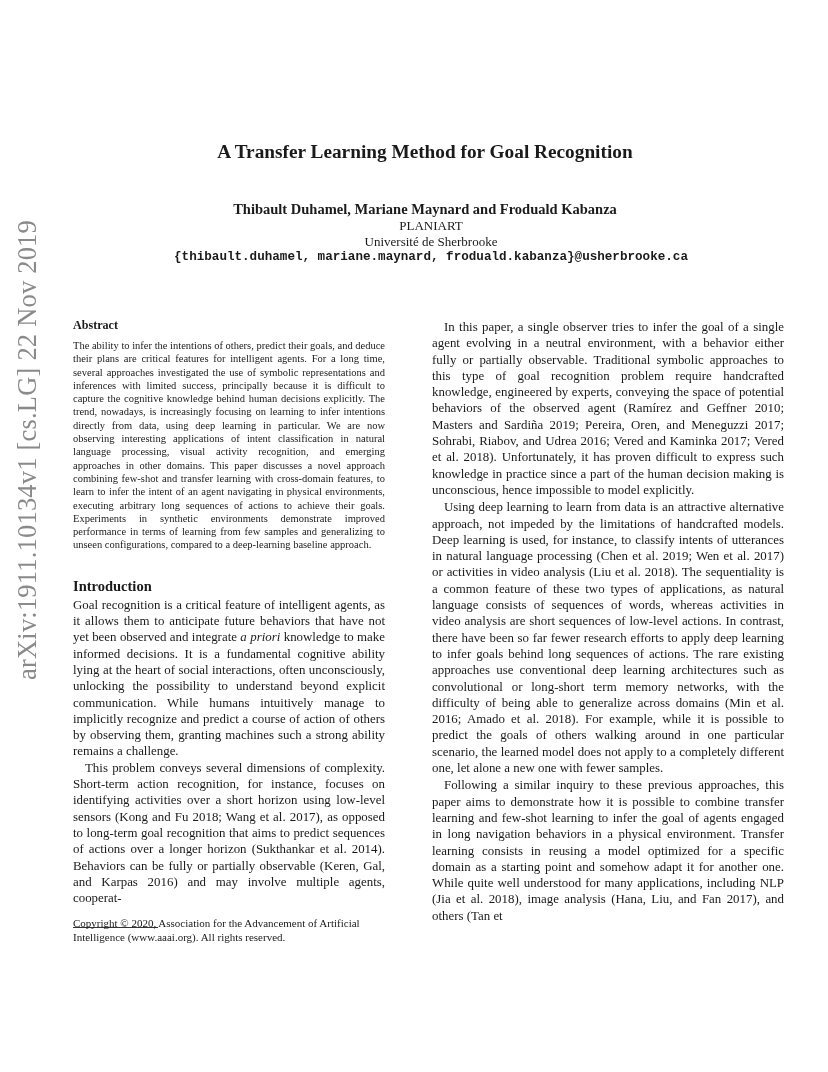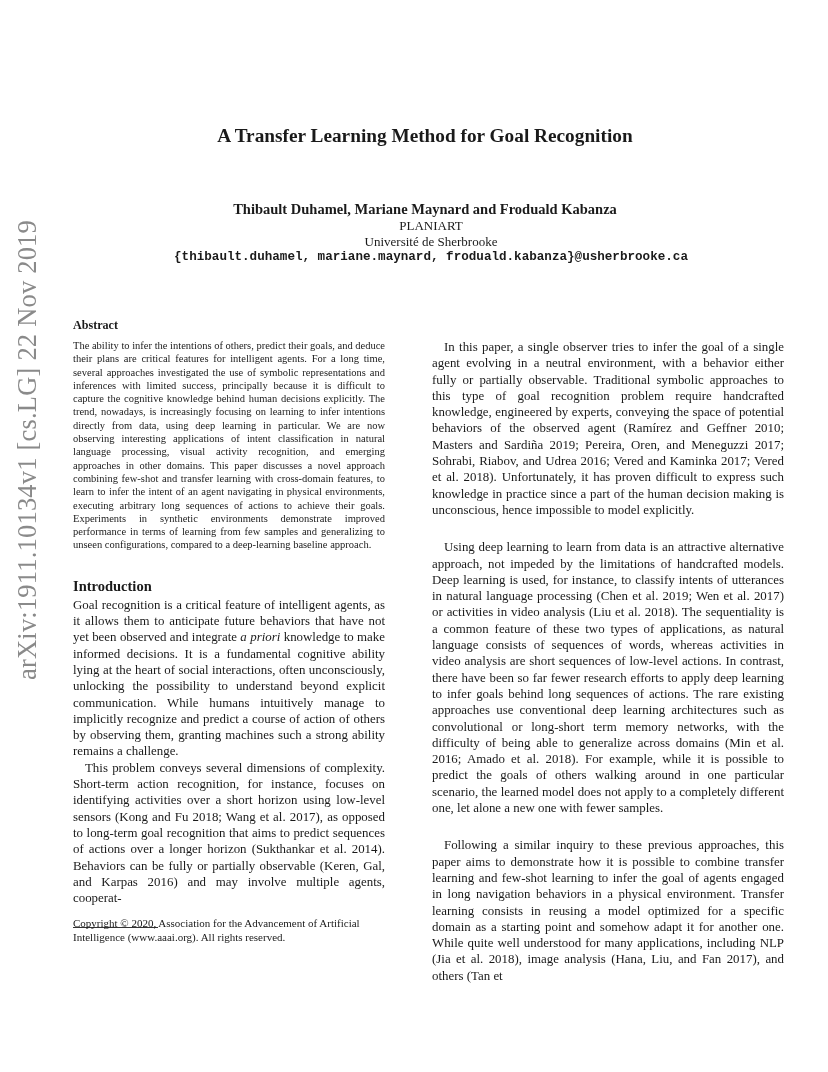--- a/index.html
+++ b/index.html
@@ -7,21 +7,21 @@
     width: 828px; height: 1072px; position: relative; overflow: hidden;
     font-family: "Liberation Serif", "DejaVu Serif", serif; color: #1a1a1a;
   }
   .arxiv-stamp {
     position: absolute; left: 12px; top: 680px;
     transform: rotate(-90deg); transform-origin: left top;
     font-family: "Liberation Serif", serif; font-size: 26.5px; color: #8a8a8a;
     white-space: nowrap; letter-spacing: 0.2px; width: 420px;
   }
   .title {
-    position: absolute; left: 150px; top: 124px; width: 550px; text-align: center;
+    position: absolute; left: 150px; top: 140px; width: 550px; text-align: center;
     font-weight: bold; font-size: 19.3px; line-height: 24px;
   }
   .authors {
     position: absolute; left: 150px; top: 200px; width: 550px; text-align: center;
     font-weight: bold; font-size: 14.5px; line-height: 18px;
   }
   .affil {
     position: absolute; left: 126px; width: 610px; text-align: center;
     font-size: 13px; line-height: 16px;
   }
@@ -36,21 +36,21 @@
   .col.right { left: 432px; top: 318px; width: 352px; font-size: 12.9px; line-height: 16.3px; }
   .section-head {
     text-align: left; font-weight: bold; margin: 0;
   }
   .abstract-head { font-size: 12.1px; line-height: 15px; margin-bottom: 6px; }
   .abstract-text { font-size: 10.5px; line-height: 13.3px; margin: 0; padding: 0 0px; }
   .intro-head { font-size: 14.5px; line-height: 18px; margin-top: 25px; margin-bottom: 2px; }
   .para { margin: 0; font-size: 12.9px; line-height: 16.3px; }
   .indent { text-indent: 12px; }
   .rp { margin: 0; }
-  .rp.gap { margin-top: 21px; }
+  .rp.gap { margin-top: 1px; }
   .footnote-rule {
     position: absolute; left: 73px; top: 927px; width: 85px; height: 0;
     border-top: 1px solid #333;
   }
   .footnote {
     position: absolute; left: 73px; top: 916px; width: 316px;
     font-size: 11px; line-height: 14px; text-align: left;
   }
   em { font-style: italic; }
 </style>

